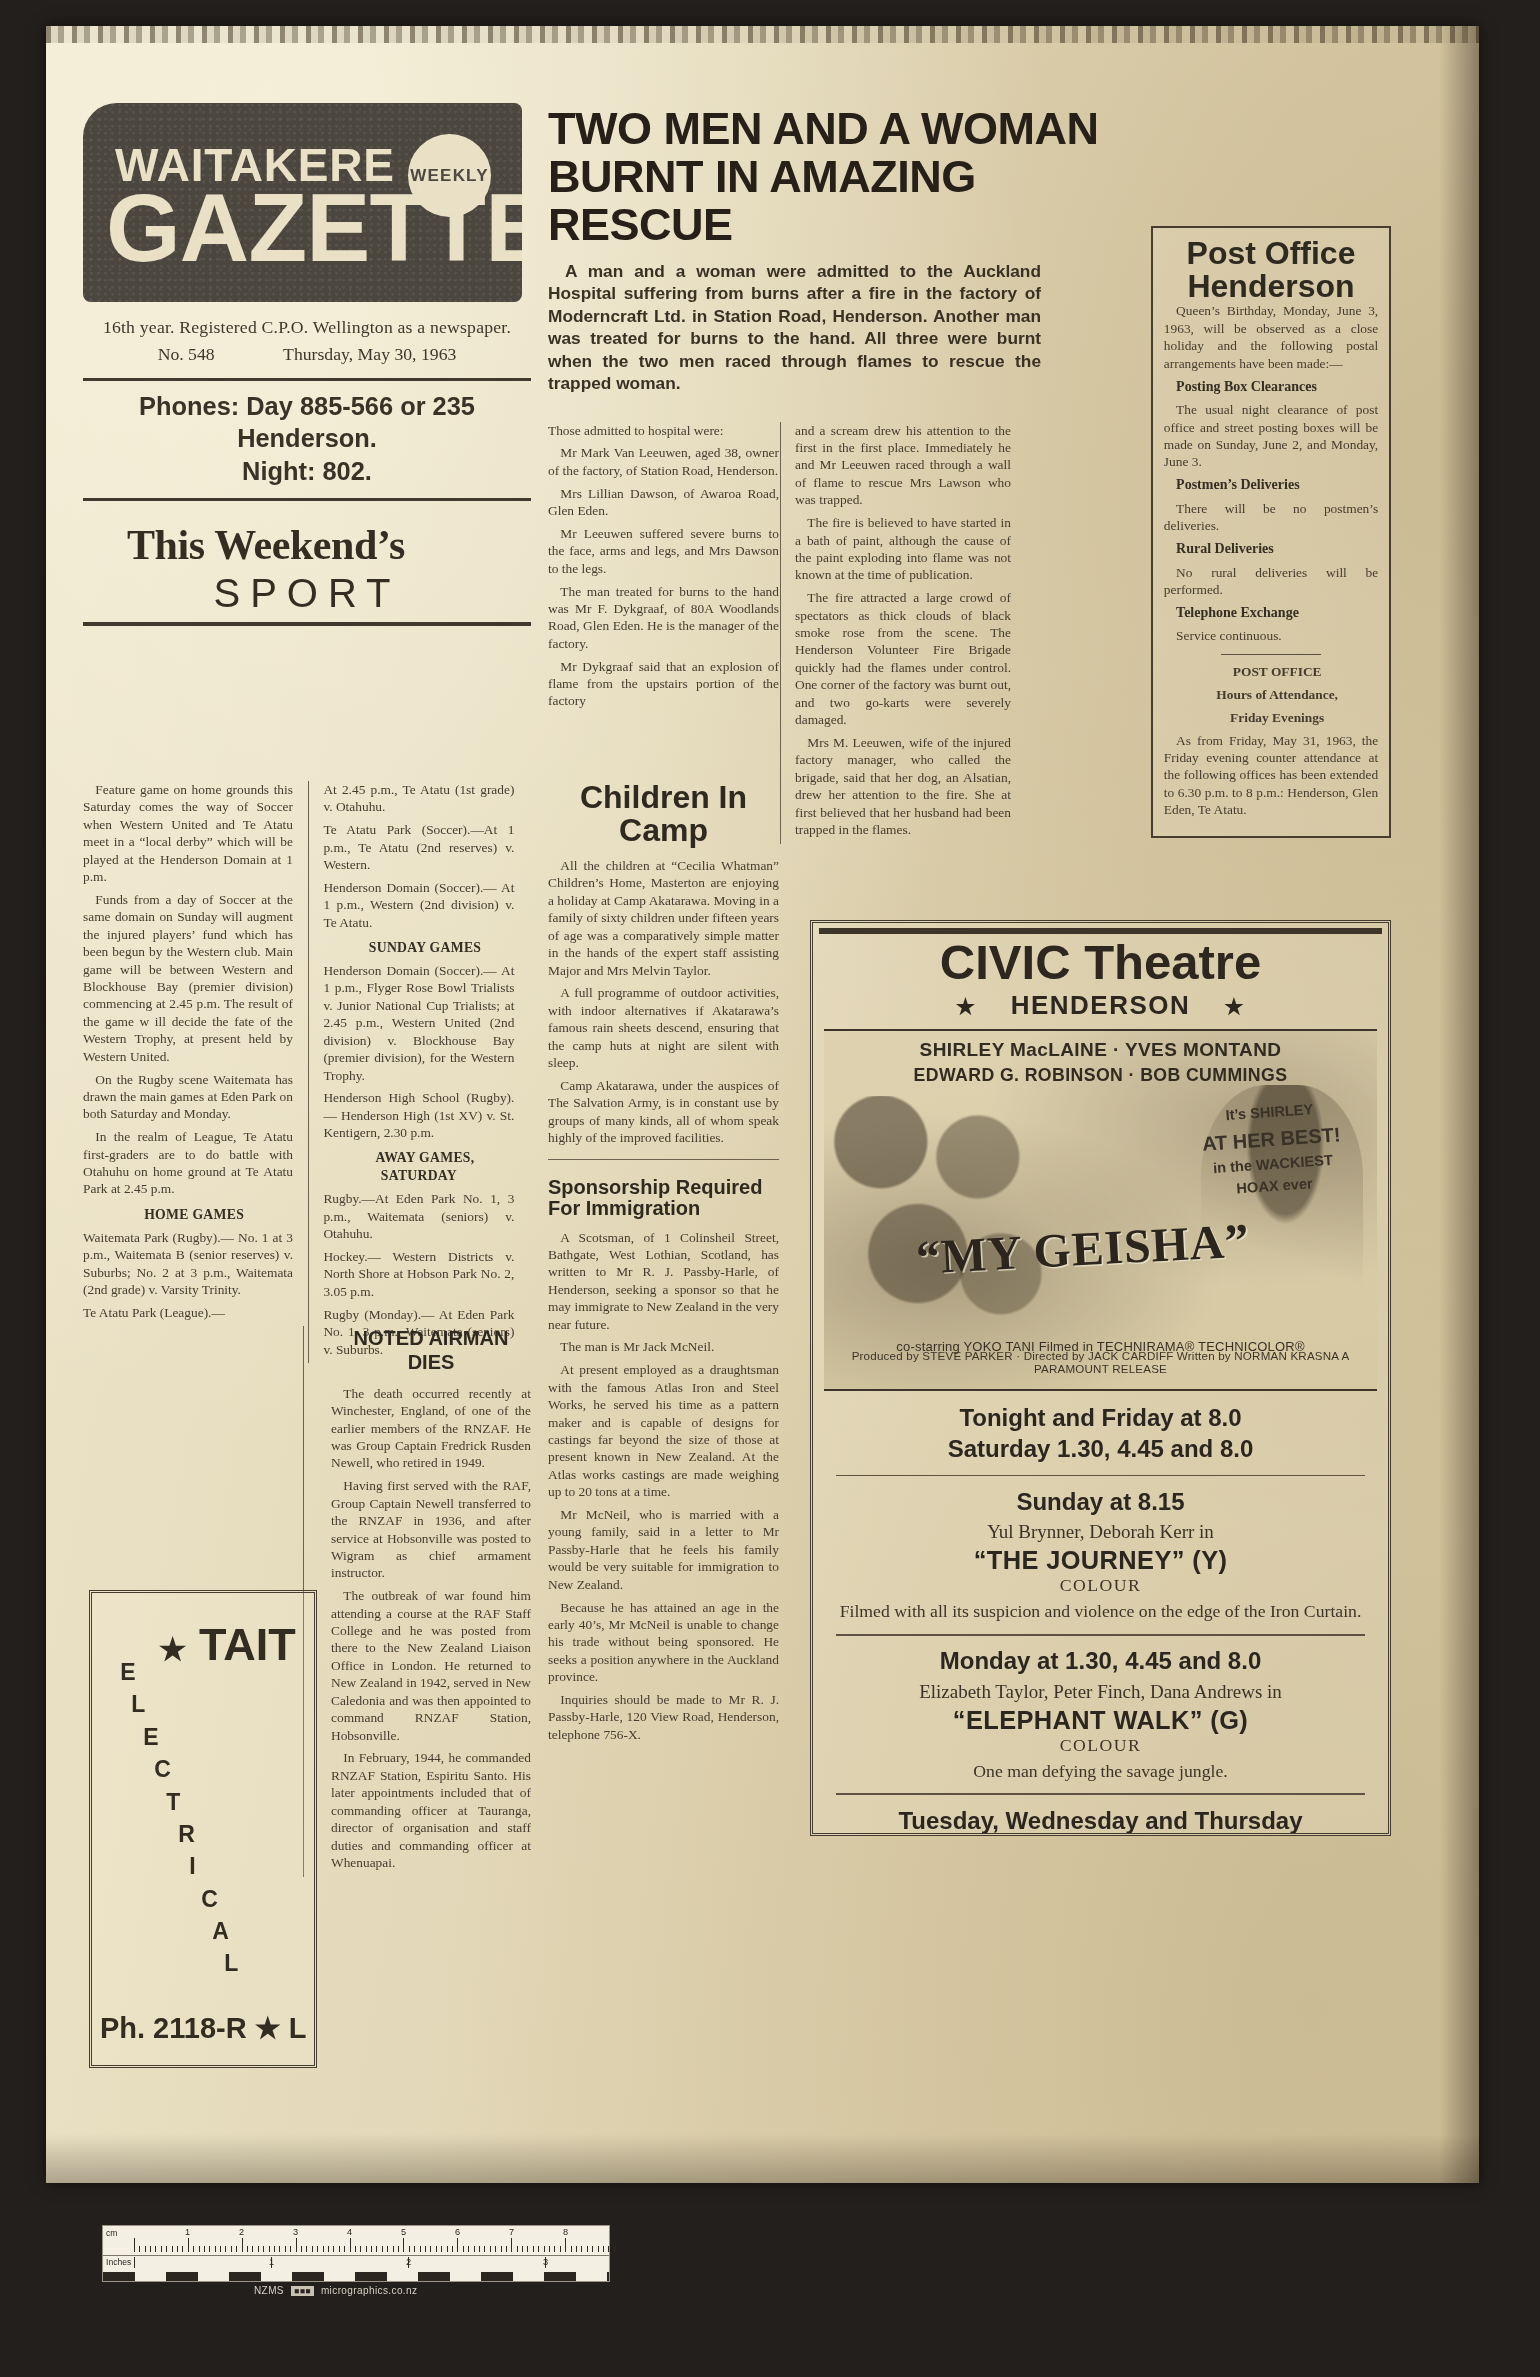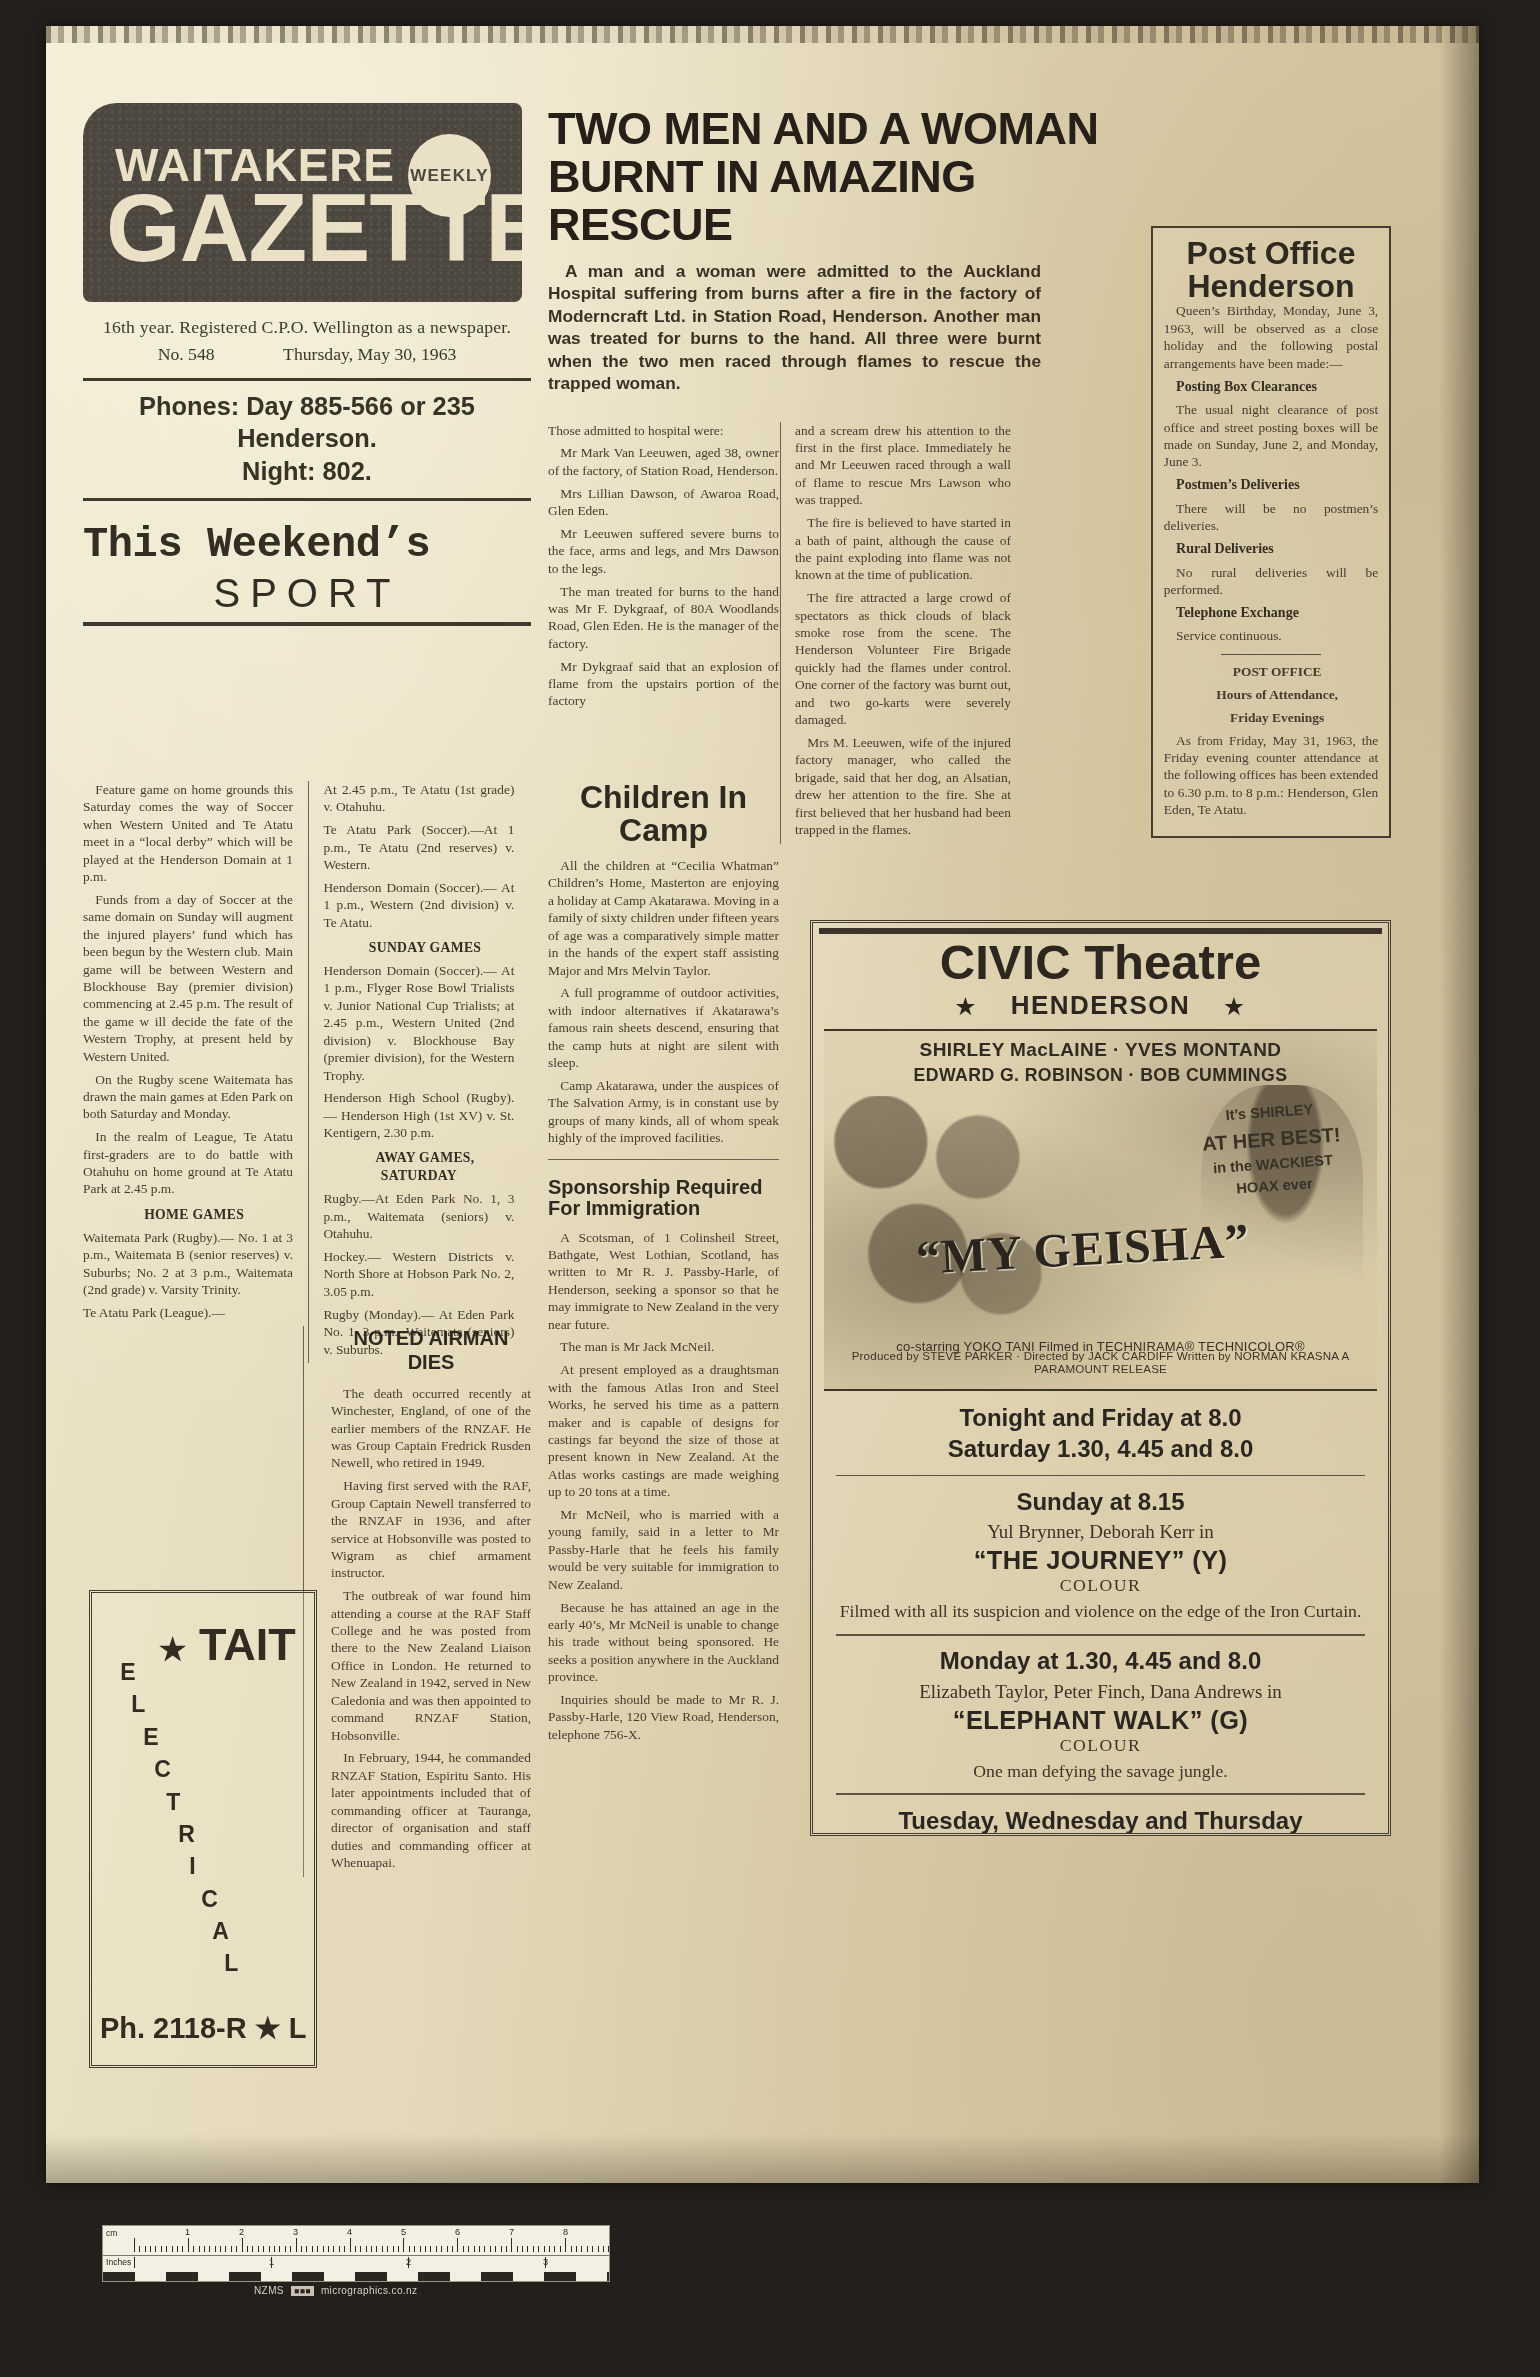--- a/index.html
+++ b/index.html
@@ -125,23 +125,24 @@
     line-height: 1.28;
     color: #3a3226;
   }
 
   #sport-hd {
     margin-top: 20px;
     border-bottom: 4.6px solid #41392d;
     padding-bottom: 6.2px;
   }
   #sport-hd .l1 {
-    font-family: Liberation Mono, monospace;
+    font-family: Liberation Serif, serif;
     font-weight: 700; font-size: 42px; color: #342d22;
     letter-spacing: -0.4px;
+    margin-left: 44px;
   }
   #sport-hd .l2 {
     font-family: "Liberation Sans", sans-serif;
     font-weight: 400; font-size: 40px; color: #342d22;
     text-align: center; letter-spacing: 10px; margin-top: 1.5px;
   }
 
   
   .col-text {
     font-family: "Liberation Serif", serif;

